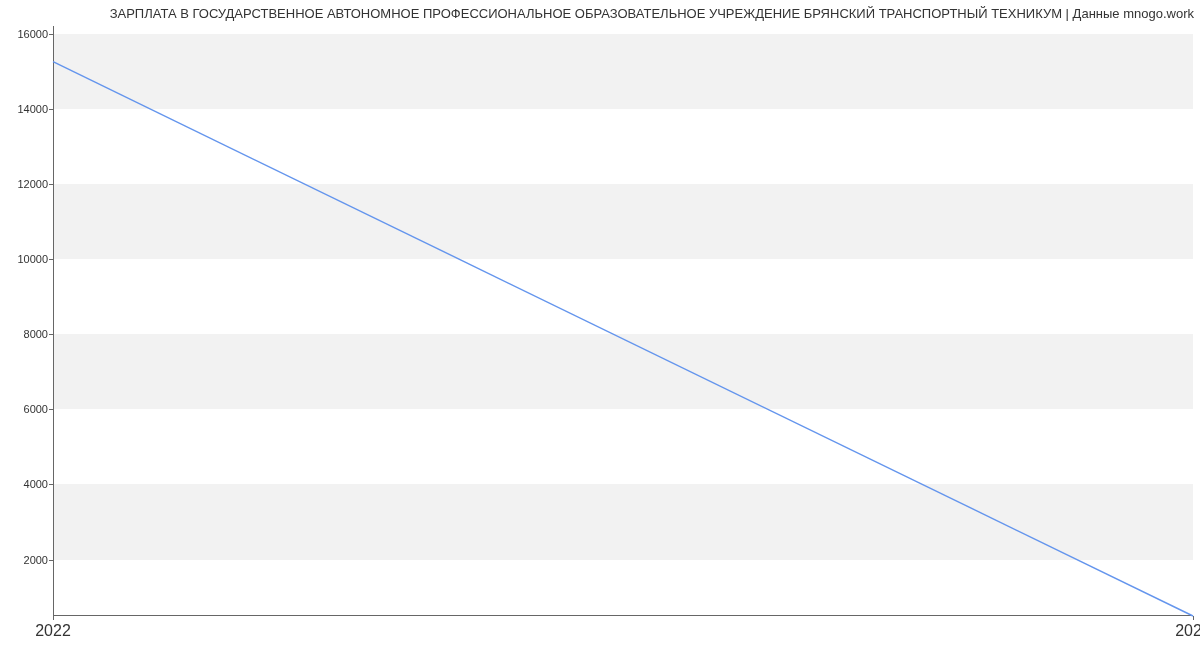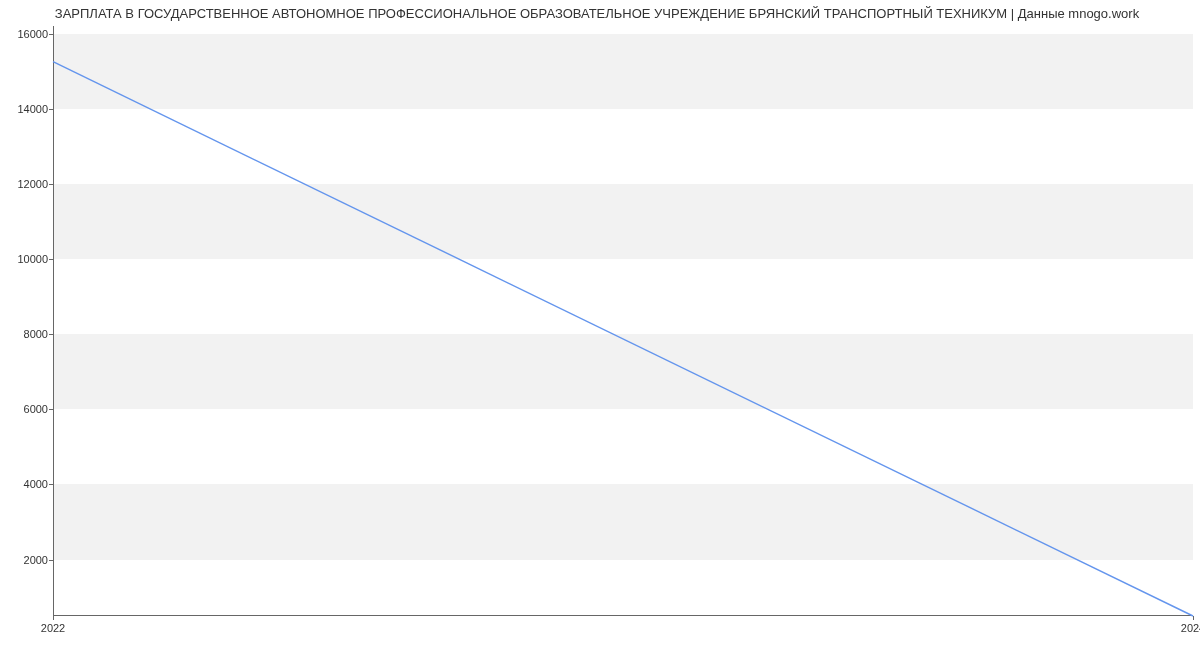--- a/index.html
+++ b/index.html
@@ -10,21 +10,21 @@
     height: 650px;
     font-family: Verdana, Geneva, sans-serif;
     background: #fff;
     position: relative;
   }
   .title {
     position: absolute;
     top: 6px;
     left: 0;
     right: 6px;
-    text-align: center;
+    text-align: right;
     font-size: 13px;
     color: #333;
     white-space: nowrap;
   }
   .plot-area {
     position: absolute;
     left: 53px;
     top: 26px;
     width: 1140px;
     height: 590px;
@@ -70,21 +70,21 @@
     right: 1152px;
     width: 50px;
     text-align: right;
     font-size: 11px;
     color: #333;
     transform: translateY(-50%);
   }
   .xlabel {
     position: absolute;
     top: 622px;
-    font-size: 11px;
+    font-size: 16px;
     color: #333;
     transform: translateX(-50%);
   }
   svg.line-layer {
     position: absolute;
     left: 0;
     top: 0;
     width: 100%;
     height: 100%;
     overflow: visible;

